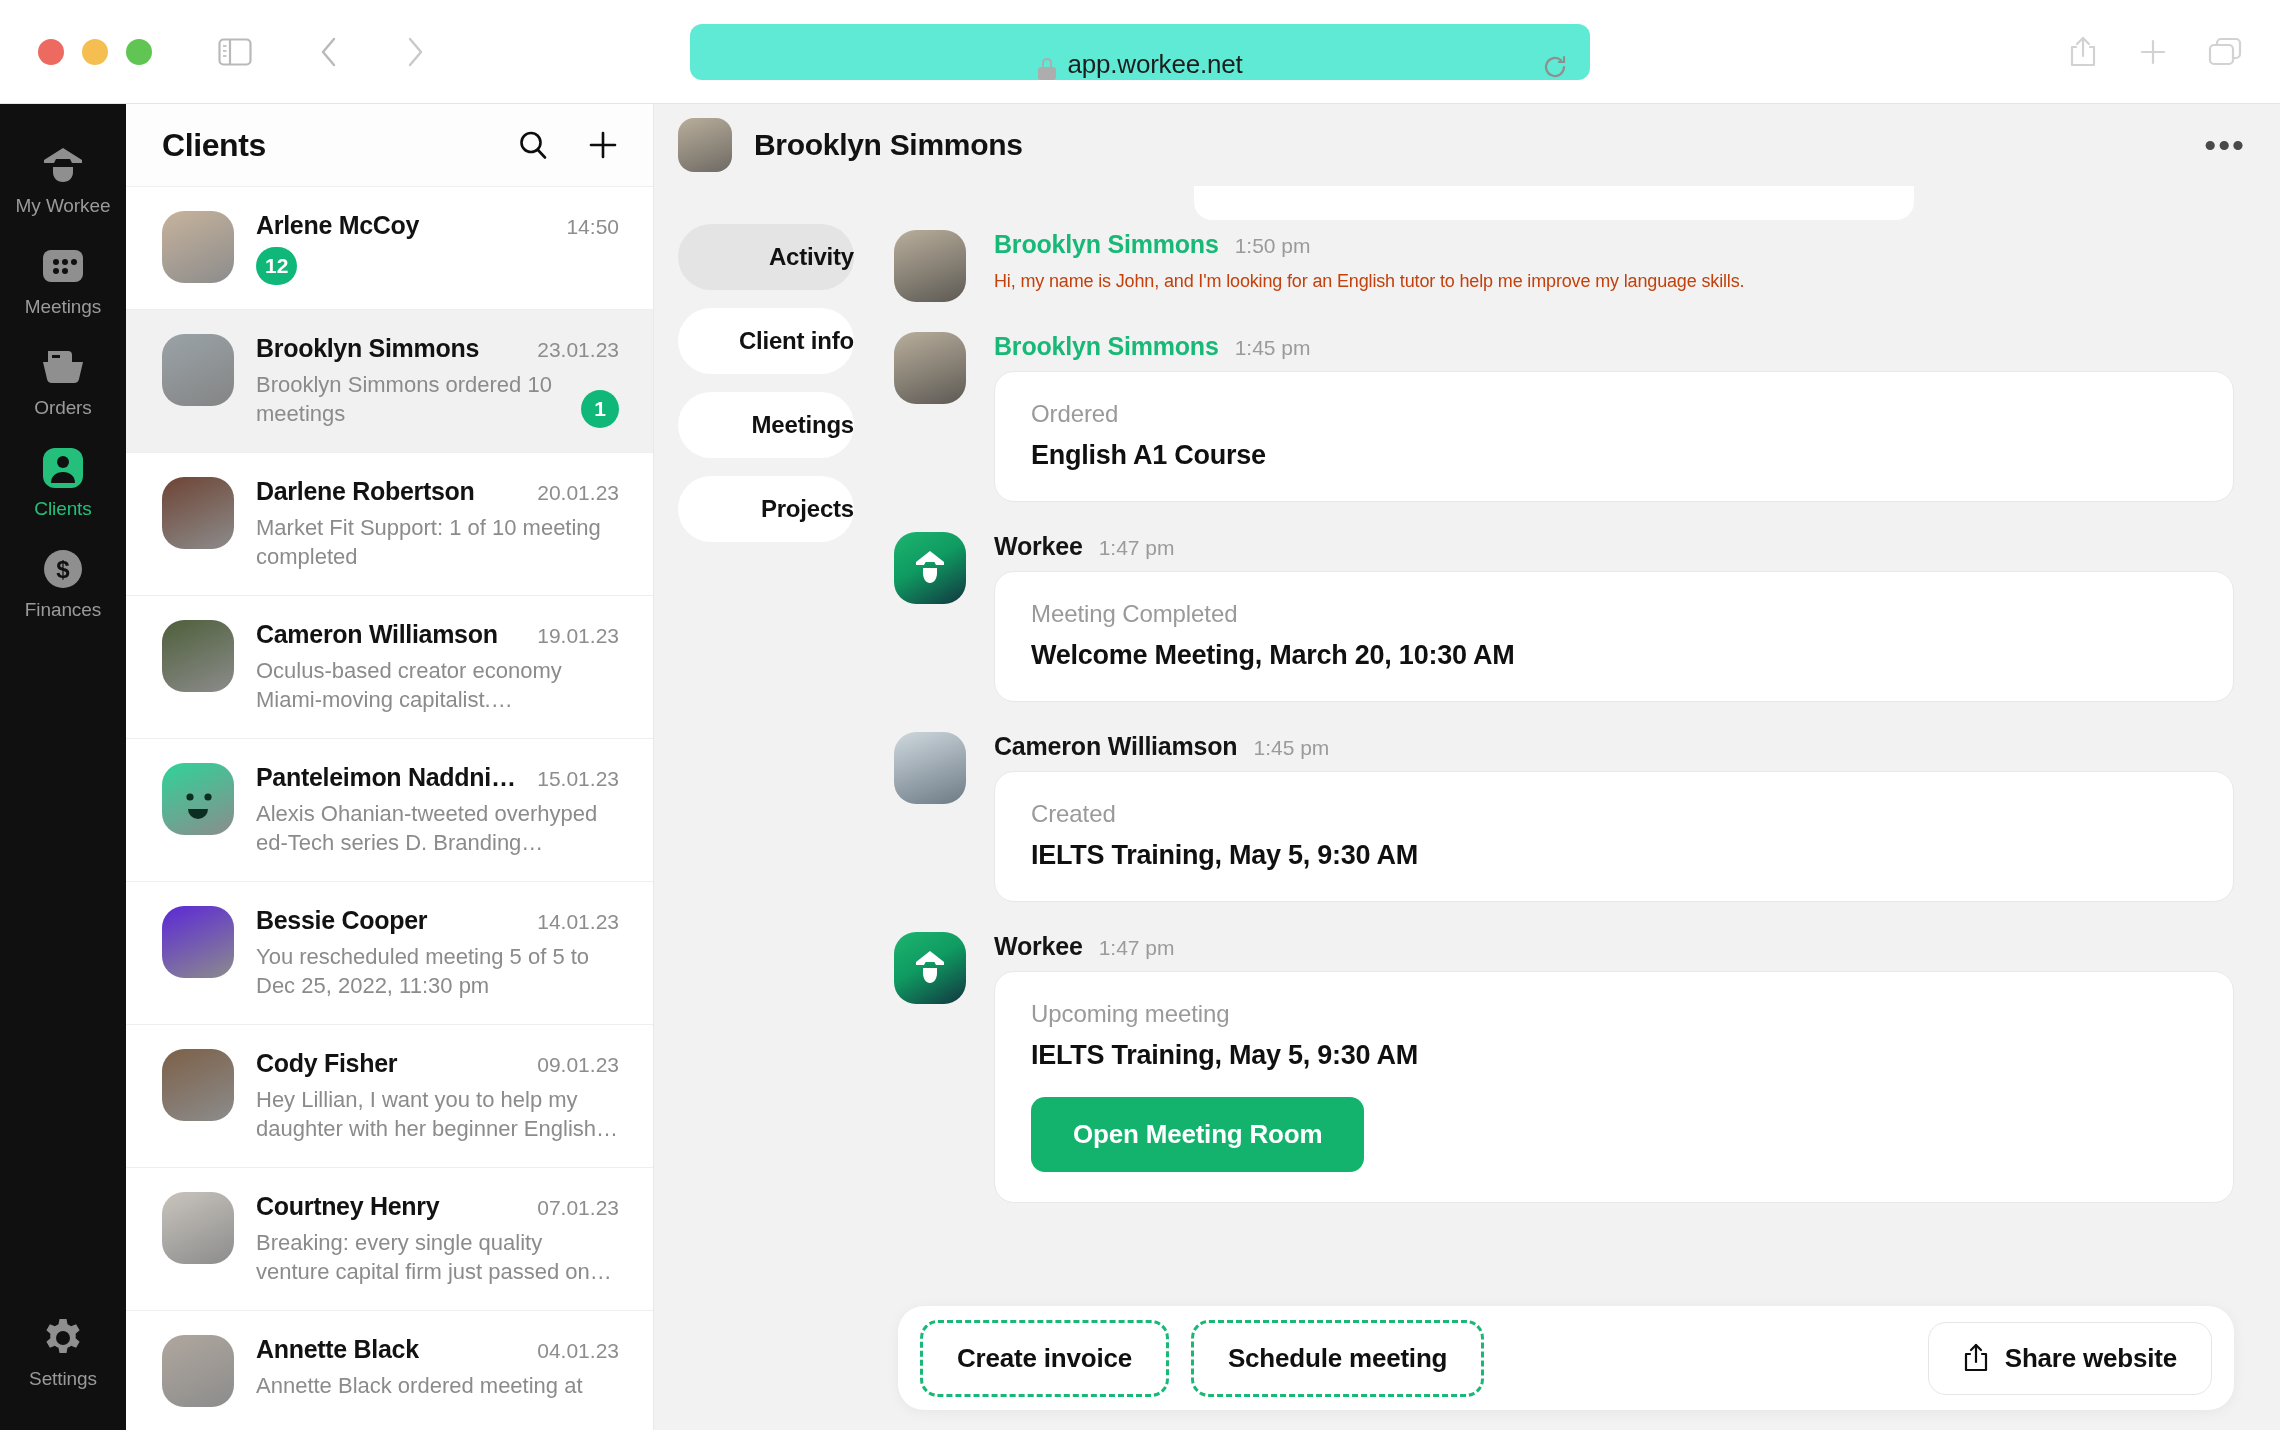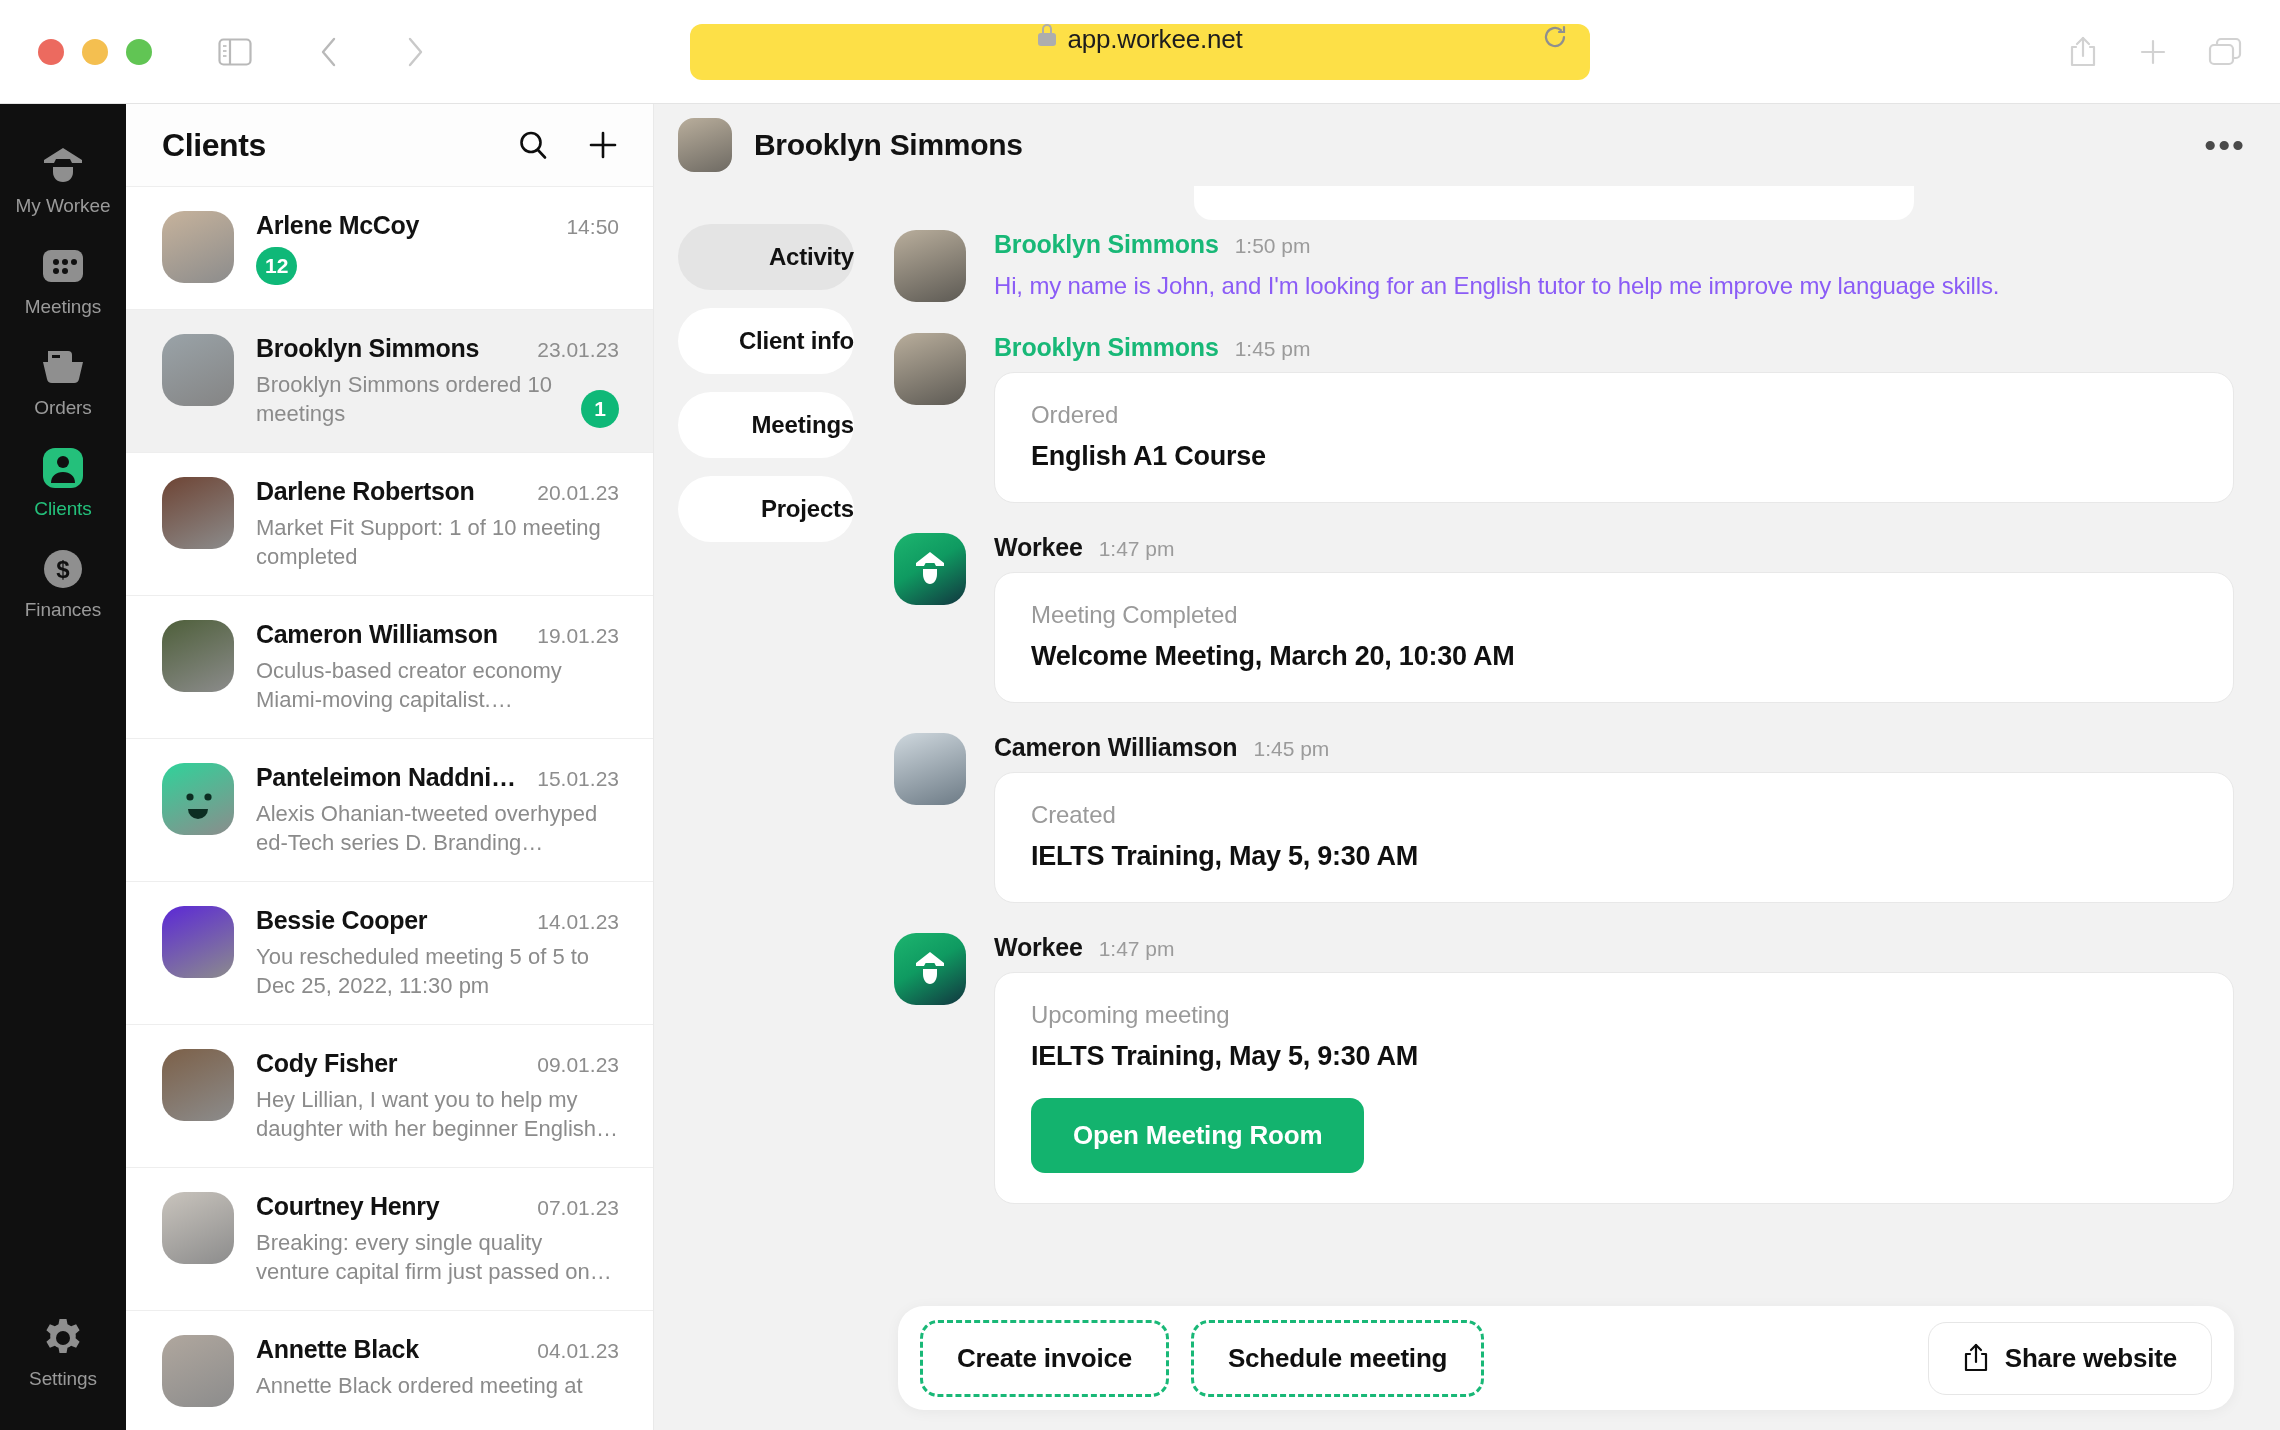--- a/index.html
+++ b/index.html
@@ -28,22 +28,22 @@
   .icon-btn {
     width: 58px; height: 58px;
     display: flex; align-items: center; justify-content: center;
     color: #b4b4b4;
   }
   .shield-wrap { margin-left: 230px; }
 
   .urlbar {
     position: absolute; left: 50%; transform: translateX(-50%);
     width: 900px; height: 56px;
-    background: #fde047; border-radius: 12px;
-    display: flex; align-items: flex-start; justify-content: center;
+    background: #5eead4; border-radius: 12px;
+    display: flex; align-items: flex-end; justify-content: center;
     gap: 12px;
   }
   .urlbar .url-text { font-size: 26px; color: #1d1d1d; letter-spacing: -0.2px; }
   .lock { width: 18px; height: 22px; position: relative; }
   .lock .body { position: absolute; bottom: 0; width: 18px; height: 13px; background: #adadad; border-radius: 3px; }
   .lock .shackle { position: absolute; top: 0; left: 4px; width: 10px; height: 10px; border: 2.5px solid #adadad; border-bottom: none; border-radius: 6px 6px 0 0; }
   .reload { position: absolute; right: 22px; color: #8a8a8a; }
 
   .right-tools { position: absolute; right: 38px; display: flex; align-items: center; gap: 40px; }
 
@@ -150,21 +150,21 @@
   }
   .msg .av.workee {
     background: linear-gradient(150deg, #1db56f 0%, #0f9a61 45%, #12353f 100%);
     display: flex; align-items: center; justify-content: center;
   }
   .msg-main { flex: 1; min-width: 0; }
   .msg-head { display: flex; align-items: baseline; gap: 16px; margin-bottom: 10px; }
   .msg-author { font-size: 25px; font-weight: 700; letter-spacing: -0.2px; color: #141414; }
   .msg-author.green { color: #18b877; }
   .msg-time { font-size: 21px; color: #9b9b9b; }
-  .msg-text { font-size: 24px; color: #8b5cf6; line-height: 1.42; letter-spacing: -0.15px; }
+  .msg-text { font-size: 18px; color: #c2410c; line-height: 1.42; letter-spacing: -0.15px; }
 
   .card {
     background: #ffffff; border: 1px solid #e8e8e8; border-radius: 20px;
     padding: 28px 36px 30px;
   }
   .card .kicker { font-size: 24px; color: #9a9a9a; margin-bottom: 12px; letter-spacing: -0.1px; }
   .card .headline { font-size: 27px; font-weight: 700; color: #101010; letter-spacing: -0.25px; }
   .btn-green {
     margin-top: 26px; display: inline-flex; align-items: center; justify-content: center;
     padding: 22px 42px; background: #13b36e; color: #fff;

